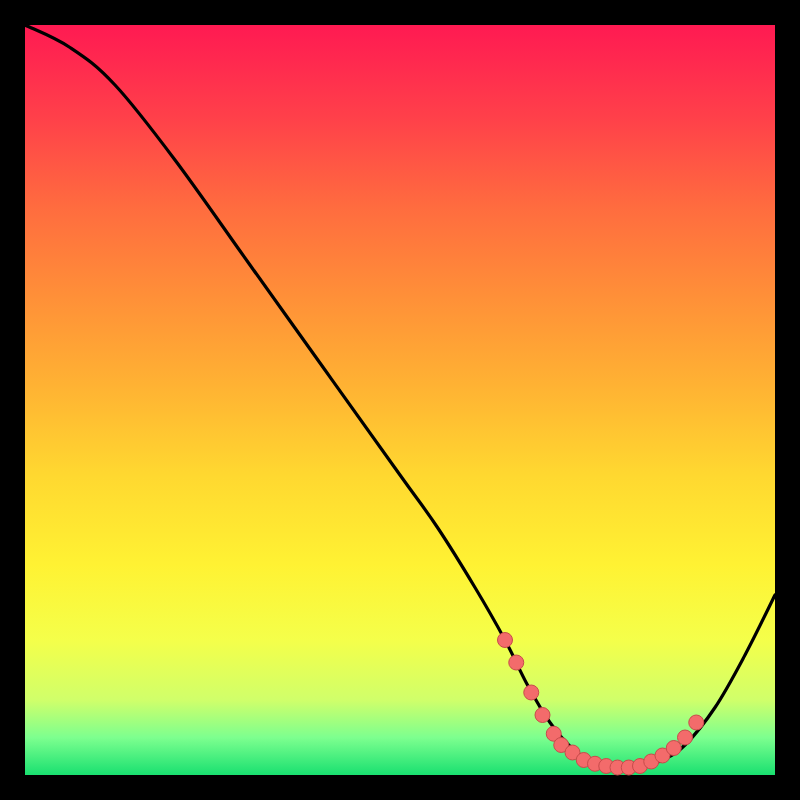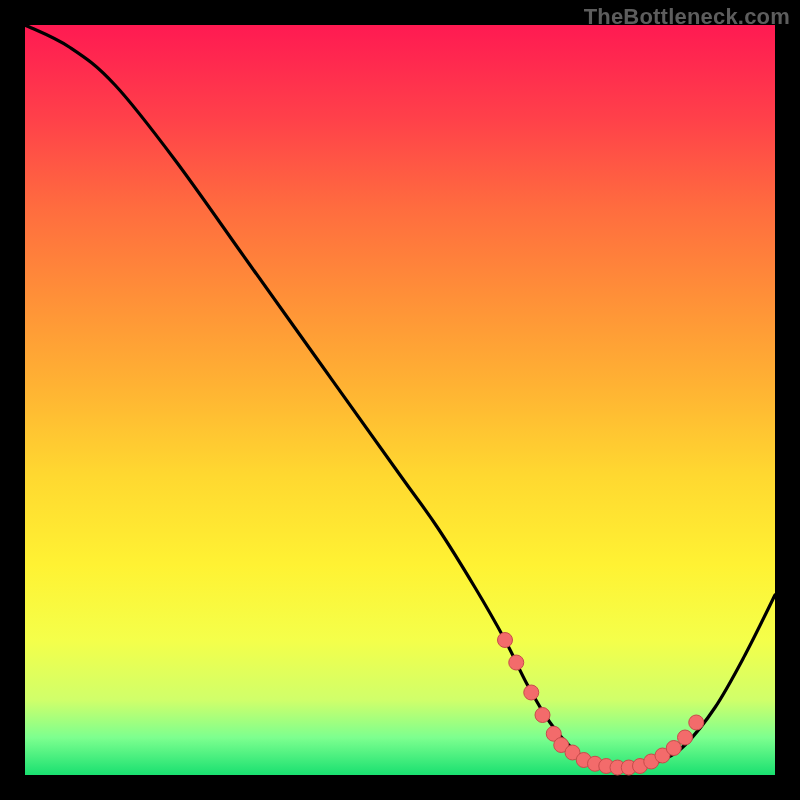--- a/index.html
+++ b/index.html
@@ -84,15 +84,14 @@
           <circle cx="615" cy="741" r="7.5" fill="#f36b6b" stroke="#c84b4b" stroke-width="1"></circle>
           <circle cx="626.25" cy="736.5" r="7.5" fill="#f36b6b" stroke="#c84b4b" stroke-width="1"></circle>
           <circle cx="637.5" cy="730.5" r="7.5" fill="#f36b6b" stroke="#c84b4b" stroke-width="1"></circle>
           <circle cx="648.75" cy="723" r="7.5" fill="#f36b6b" stroke="#c84b4b" stroke-width="1"></circle>
           <circle cx="660" cy="712.5" r="7.5" fill="#f36b6b" stroke="#c84b4b" stroke-width="1"></circle>
           <circle cx="671.25" cy="697.5" r="7.5" fill="#f36b6b" stroke="#c84b4b" stroke-width="1"></circle>
         </g>
     </svg>
   </div>
 
-  <div class="watermark">TheBottleneck.com</div>
 
 </div>
 
 </body></html>

